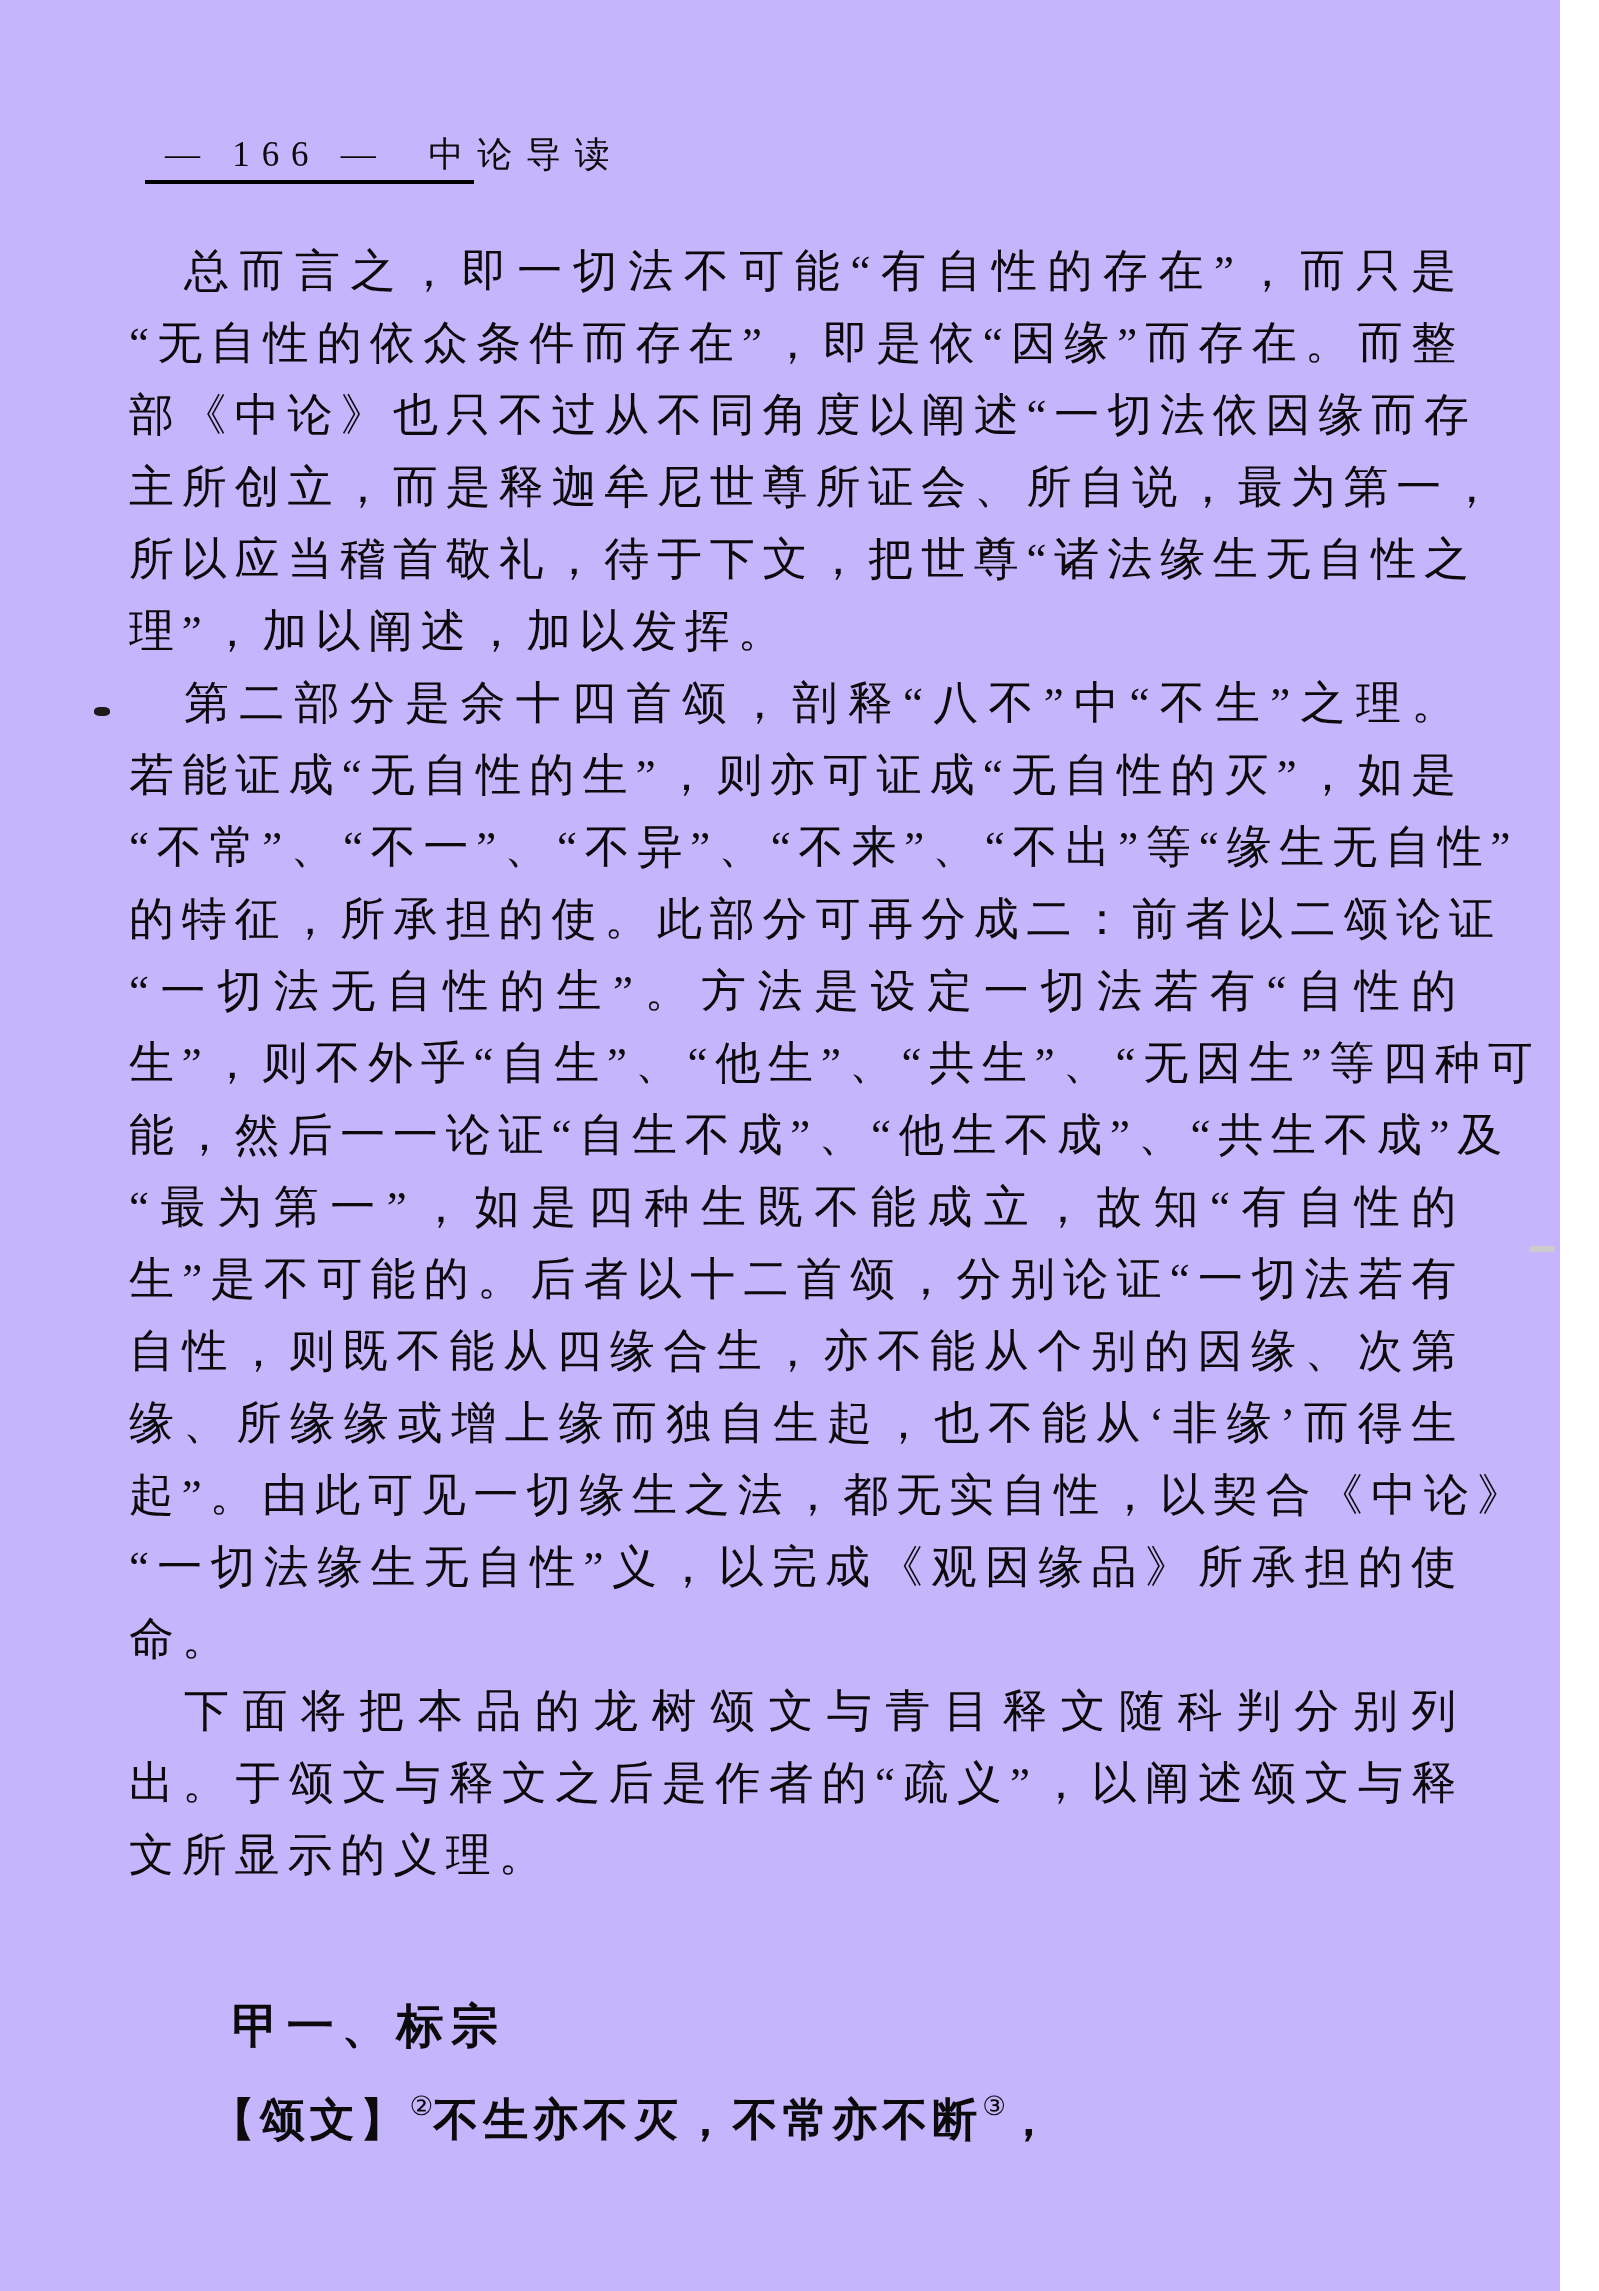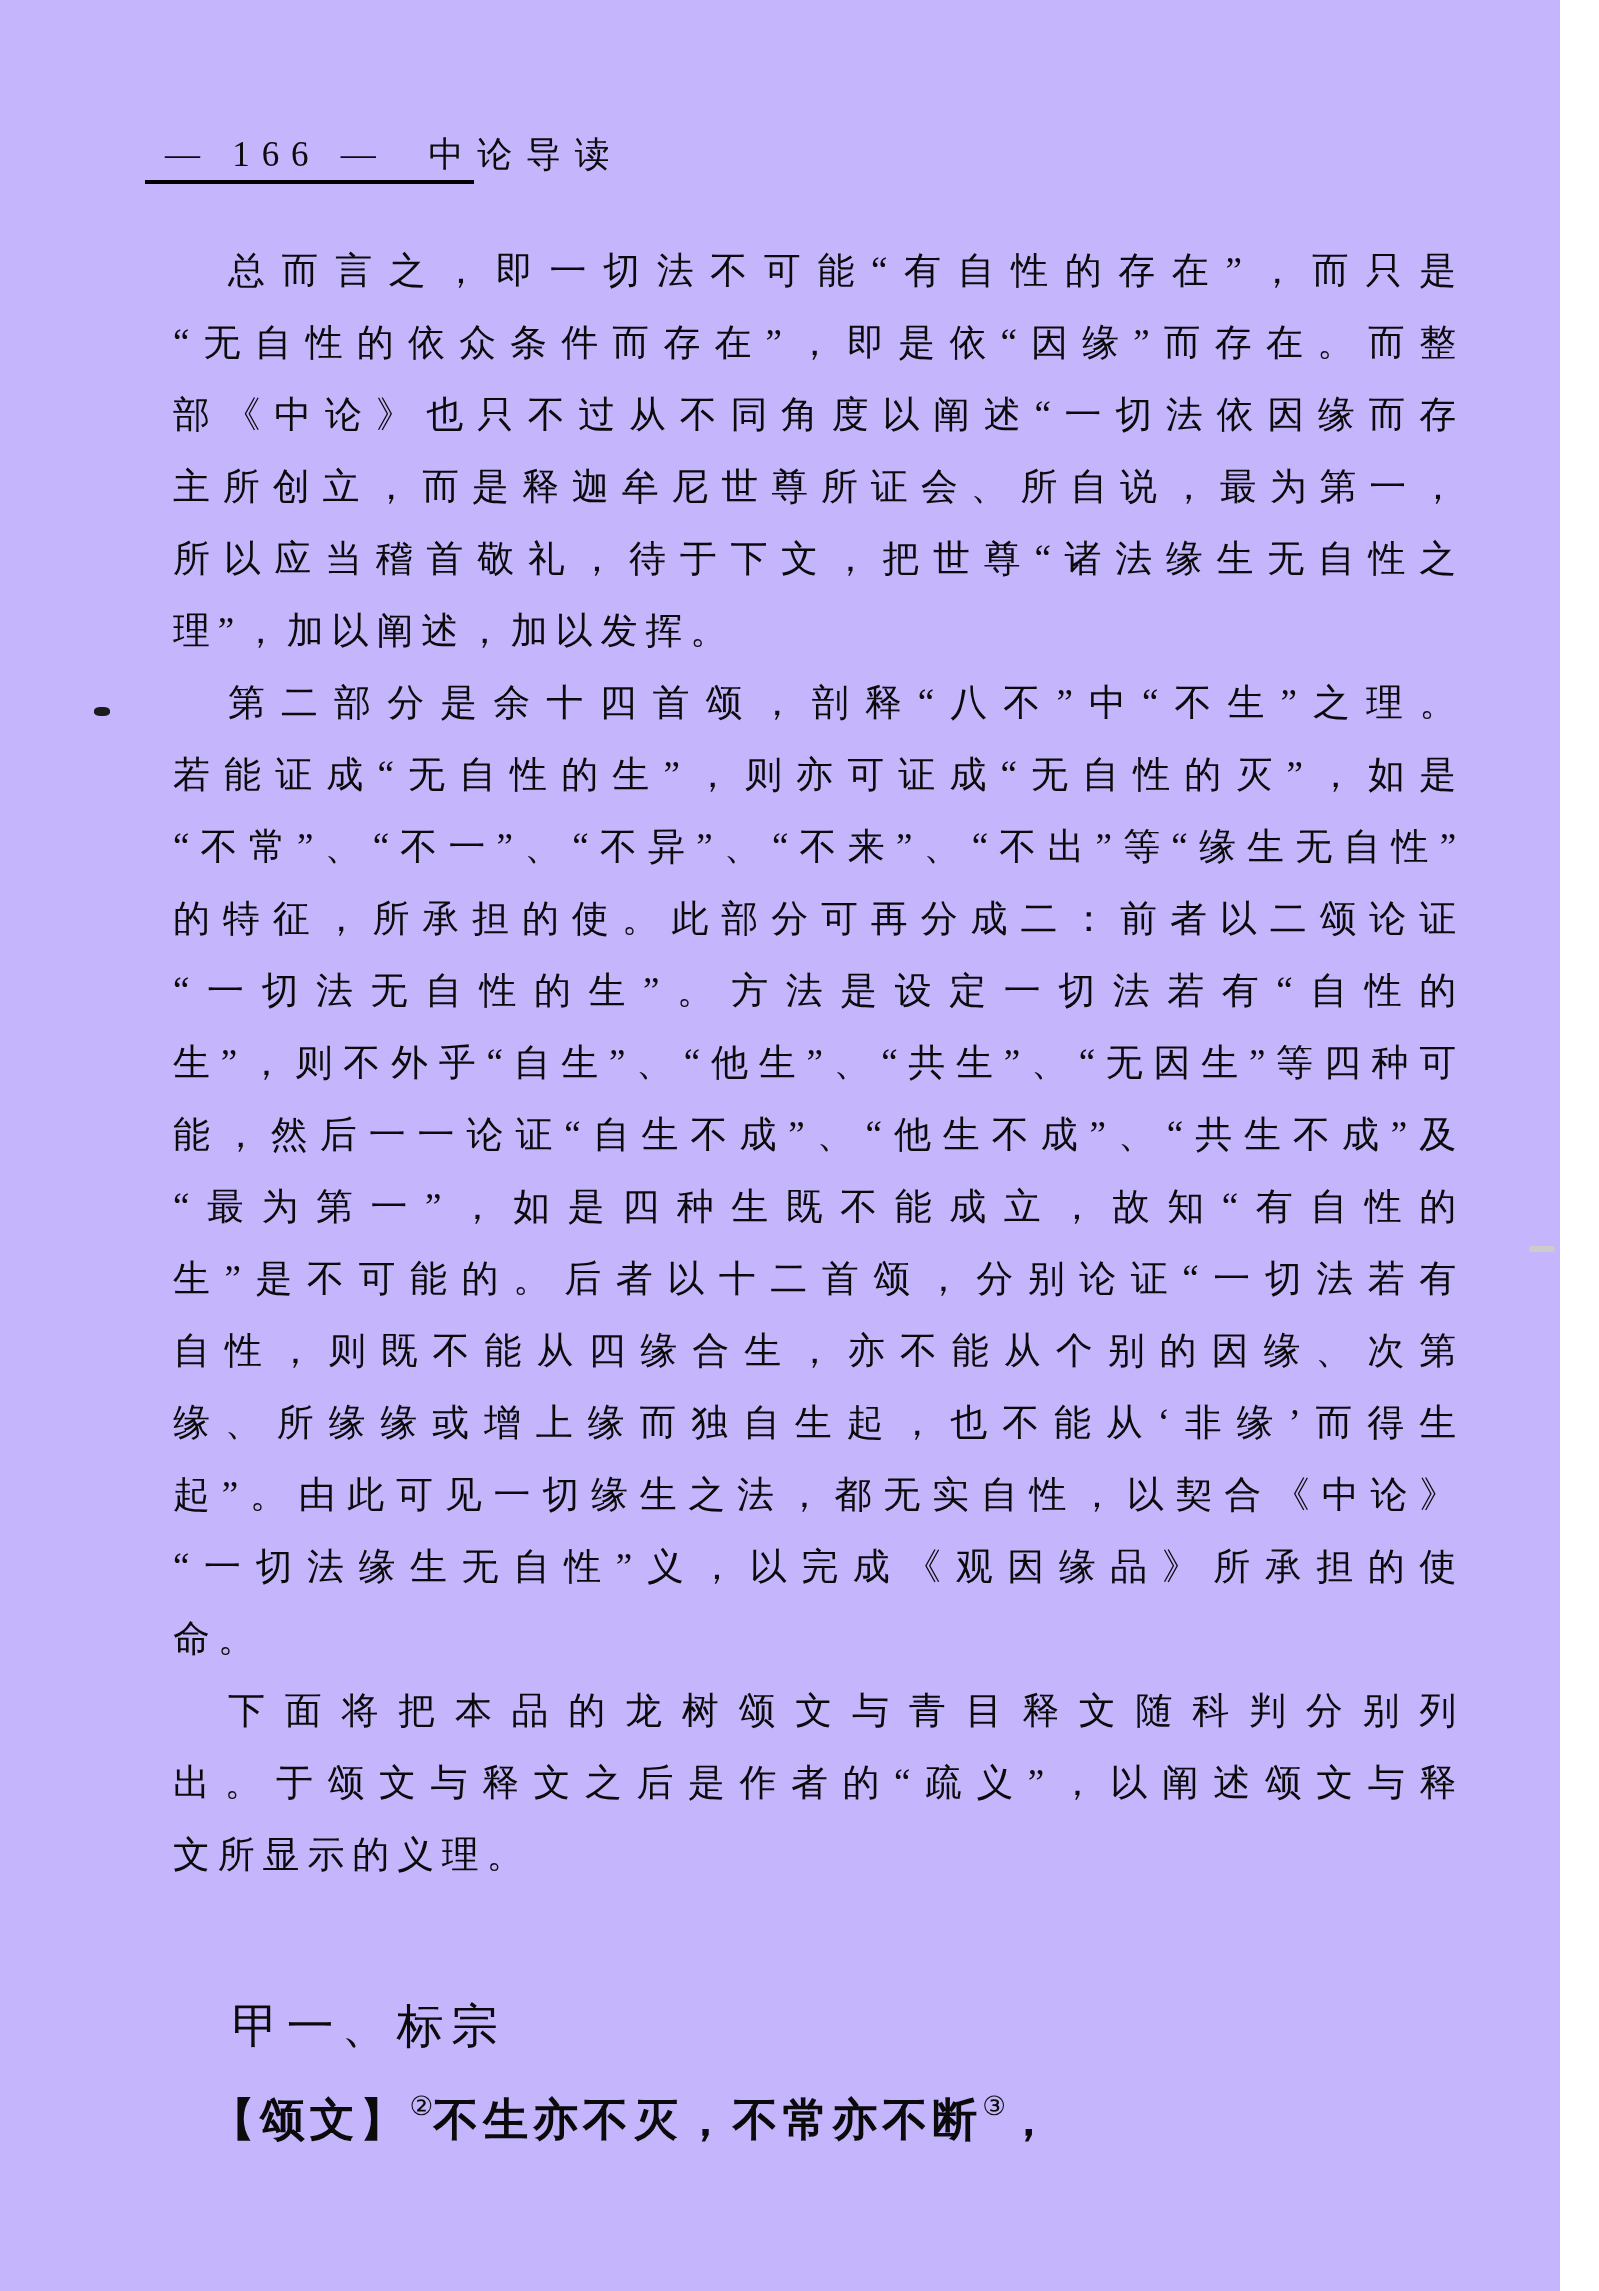--- a/index.html
+++ b/index.html
@@ -36,40 +36,39 @@
   }
 
   
   .text-block {
     position: absolute;
     left: 129px;
     top: 235px;
     width: 1335px;
   }
   .line {
-    font-size: 37px;
+    font-size: 45px;
     height: 72px;
     line-height: 72px;
     letter-spacing: 7.8px;
     white-space: nowrap;
     text-align: justify;
     text-align-last: justify;
     text-justify: inter-character;
-    margin-left: 44px;
   }
   .line.short  { text-align-last: left; }
   .line.indent { text-indent: 55px; }
 
   
   .section-heading {
     position: absolute;
     left: 232px;
     top: 1992px;
     font-size: 47px;
-    font-weight: normal;
+    font-weight: bold;
     letter-spacing: 7.8px;
     line-height: 69px;
     white-space: nowrap;
   }
   .verse-line {
     position: absolute;
     left: 210px;
     top: 2072px;
     font-size: 45px;
     font-weight: bold;

